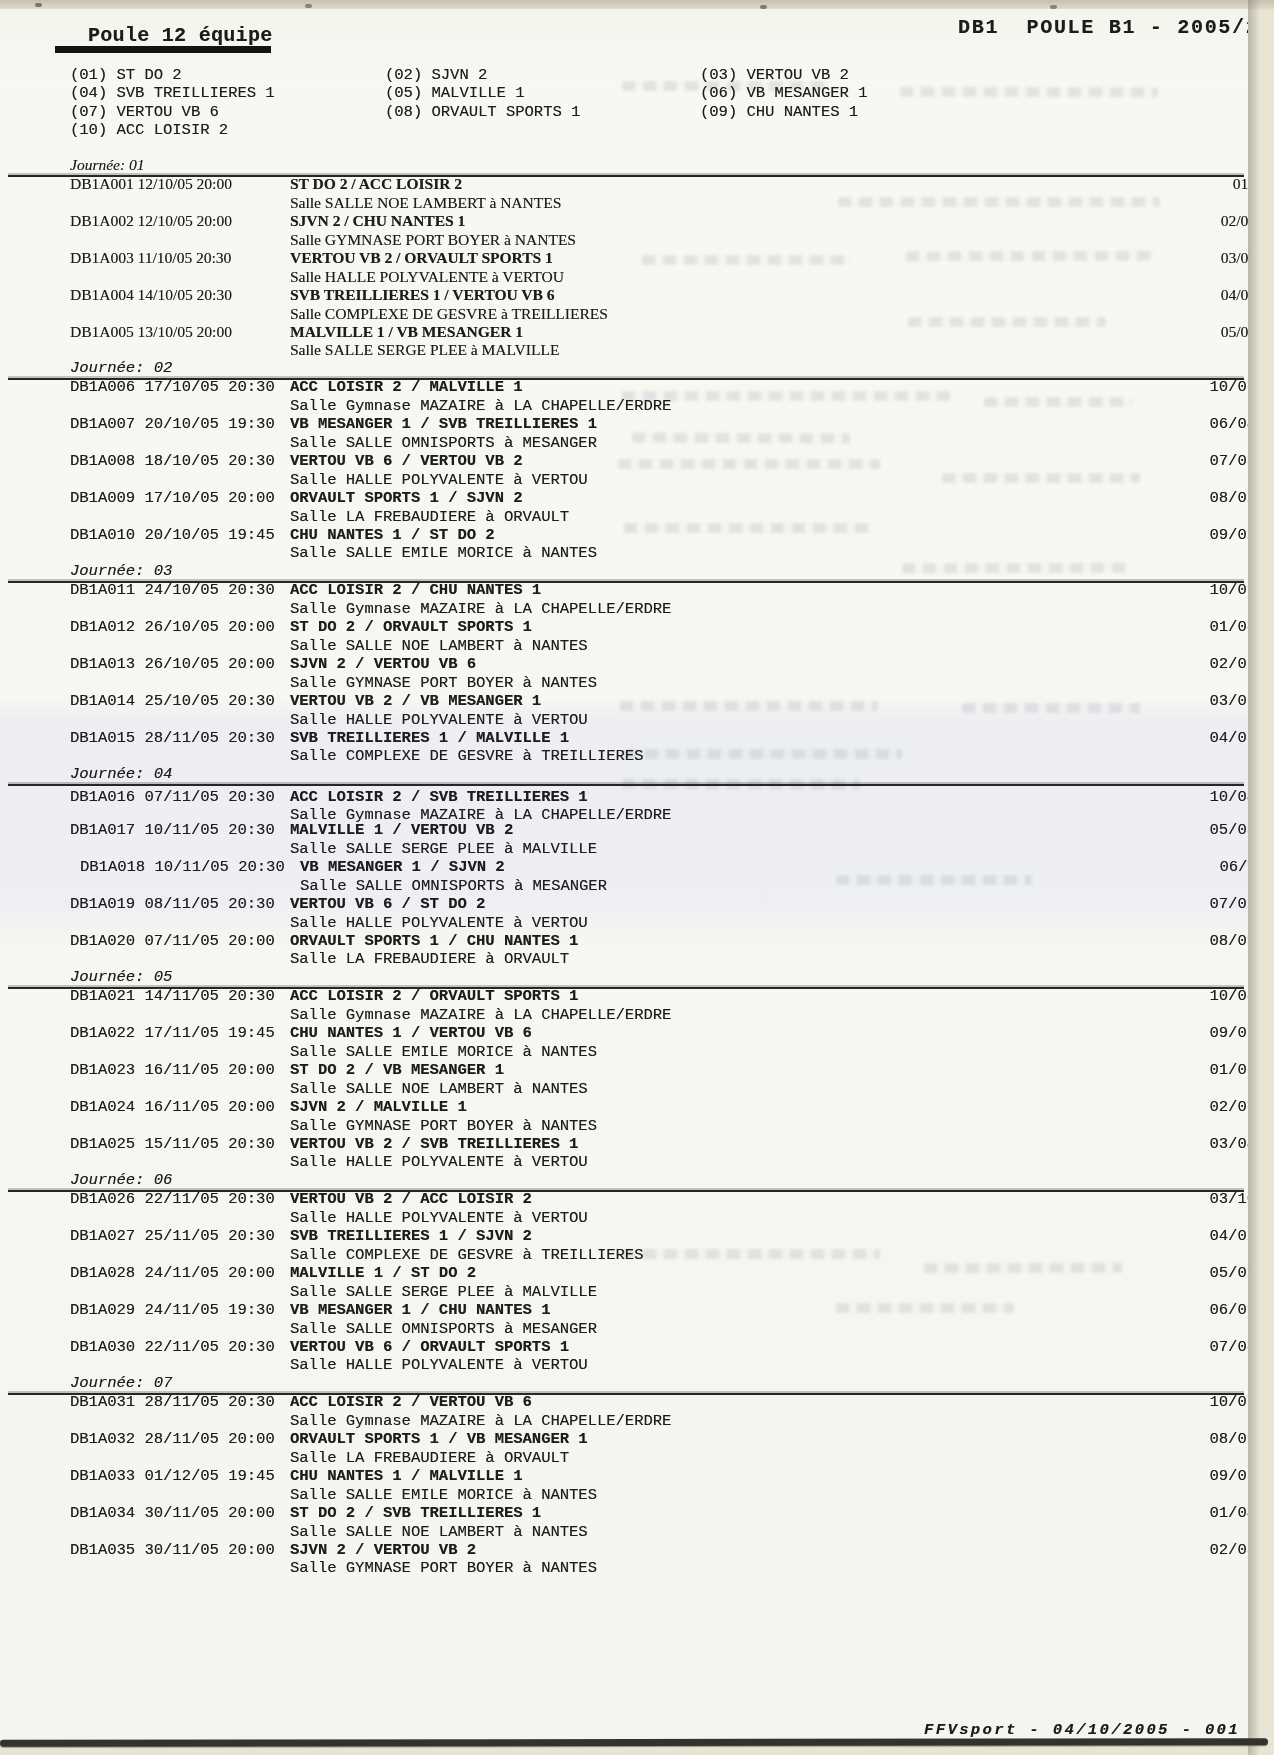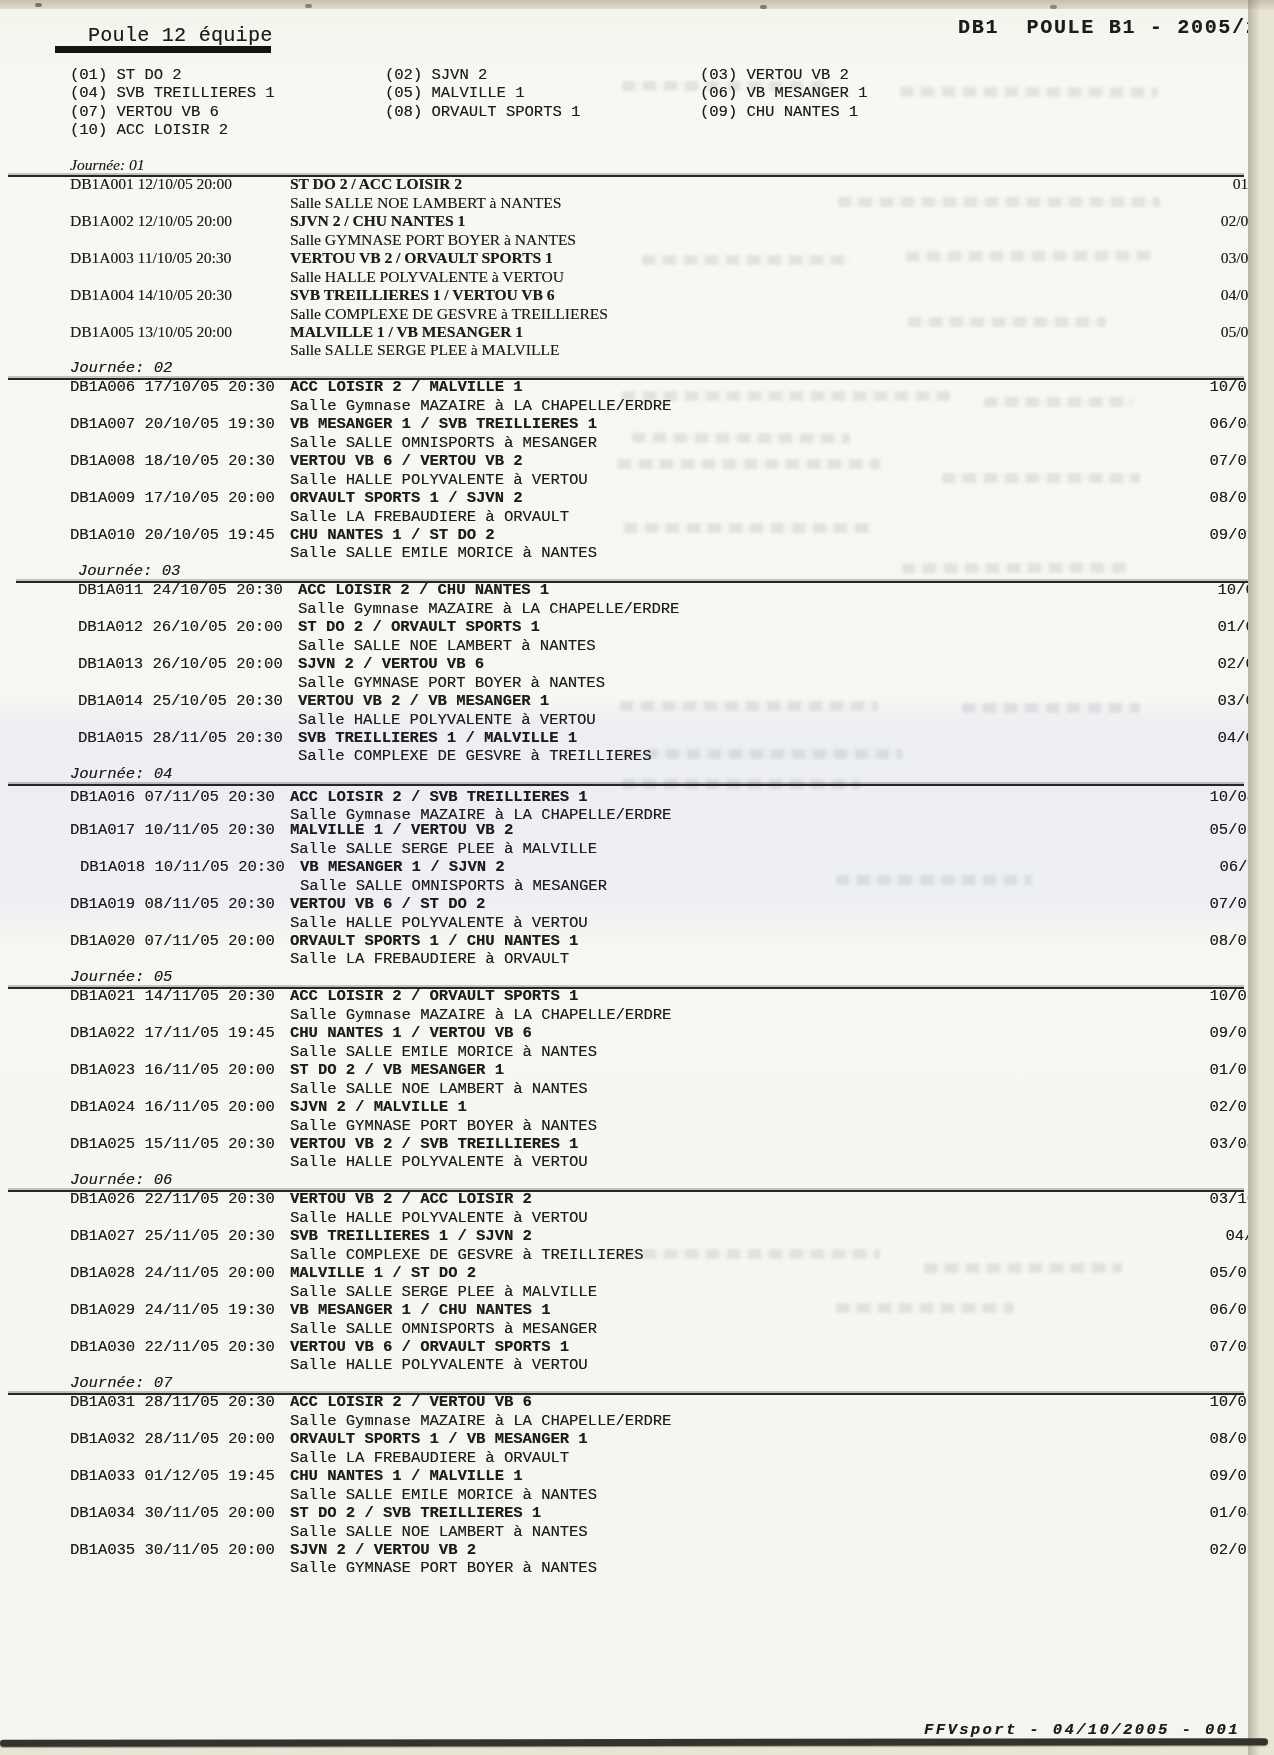--- a/index.html
+++ b/index.html
@@ -24,21 +24,21 @@
     background:linear-gradient(90deg,rgba(88,82,64,.32),rgba(88,82,64,0)); }
   .bottom-edge { position:absolute; left:0; top:1739px; width:1268px; height:7px;
     background:#34322c; border-radius:4px; transform:rotate(-0.06deg);
     box-shadow:0 1px 1px rgba(60,58,50,.5); }
   .tint-band { position:absolute; left:0; top:688px; width:100%; height:250px;
     background:linear-gradient(180deg,rgba(221,227,243,0) 0%,rgba(221,227,243,.42) 10%,rgba(224,229,245,.42) 82%,rgba(221,227,243,0) 100%);
     pointer-events:none; }
   .bleed div { position:absolute; height:10px; border-radius:2px;
     background:repeating-linear-gradient(90deg,rgba(122,132,156,.35) 0 13px,rgba(122,132,156,.05) 13px 21px);
     filter:blur(1.6px); opacity:.5; }
-  .doc-title { position:absolute; left:88px; top:15px; font-size:20px; font-weight:normal;
+  .doc-title { position:absolute; left:88px; top:15px; font-size:20px; font-weight:bold;
     letter-spacing:0.3px; white-space:pre; }
   .title-bar { position:absolute; left:55px; top:37px; width:216px; height:7px; background:#141414; }
   .hdr-right { position:absolute; left:958px; top:7px; width:310px; font-size:20px;
     font-weight:bold; letter-spacing:1.7px; white-space:pre; }
   .teams { position:absolute; left:70px; top:57px; display:grid;
     grid-template-columns:315px 315px 330px; line-height:18.45px; font-size:15.5px; }
   .team { white-space:pre; }
   .section { position:absolute; left:0; width:1248px; height:203px; line-height:18.45px; font-size:15.5px; }
   .jlabel { position:absolute; left:70px; top:-1px; font-style:italic; white-space:pre; }
   .jline { position:absolute; left:8px; top:18px; width:1236px; height:2px; background:#262626;
@@ -169,21 +169,21 @@
     <div class="msalle">Salle LA FREBAUDIERE à ORVAULT</div>
   </div>
             <div class="match" style="top: 166.05px;">
     <div class="mcode"><span>DB1A010</span> <span>20/10/05</span> <span>19:45</span></div>
     <div class="mteams">CHU NANTES 1 / ST DO 2</div>
     <div class="mnums">09/01</div>
     <div class="msalle">Salle SALLE EMILE MORICE à NANTES</div>
   </div>
           </div>
   </div>
-        <div class="section" style="top: 554px; margin-left: 8px;">
+        <div class="section" style="top: 554px;">
     <div class="jlabel">Journée: 03</div>
     <div class="jline"></div>
     <div class="matches">
             <div class="match" style="top: 18.45px;">
     <div class="mcode"><span>DB1A011</span> <span>24/10/05</span> <span>20:30</span></div>
     <div class="mteams">ACC LOISIR 2 / CHU NANTES 1</div>
     <div class="mnums">10/09</div>
     <div class="msalle">Salle Gymnase MAZAIRE à LA CHAPELLE/ERDRE</div>
   </div>
             <div class="match" style="top: 55.35px;">
@@ -287,21 +287,21 @@
         <div class="section" style="top: 1163px;">
     <div class="jlabel">Journée: 06</div>
     <div class="jline"></div>
     <div class="matches">
             <div class="match" style="top: 18.45px;">
     <div class="mcode"><span>DB1A026</span> <span>22/11/05</span> <span>20:30</span></div>
     <div class="mteams">VERTOU VB 2 / ACC LOISIR 2</div>
     <div class="mnums">03/10</div>
     <div class="msalle">Salle HALLE POLYVALENTE à VERTOU</div>
   </div>
-            <div class="match" style="top: 55.35px; padding-left: 16px;">
+            <div class="match" style="top: 55.35px;">
     <div class="mcode"><span>DB1A027</span> <span>25/11/05</span> <span>20:30</span></div>
     <div class="mteams">SVB TREILLIERES 1 / SJVN 2</div>
     <div class="mnums">04/02</div>
     <div class="msalle">Salle COMPLEXE DE GESVRE à TREILLIERES</div>
   </div>
             <div class="match" style="top: 92.25px;">
     <div class="mcode"><span>DB1A028</span> <span>24/11/05</span> <span>20:00</span></div>
     <div class="mteams">MALVILLE 1 / ST DO 2</div>
     <div class="mnums">05/01</div>
     <div class="msalle">Salle SALLE SERGE PLEE à MALVILLE</div>

